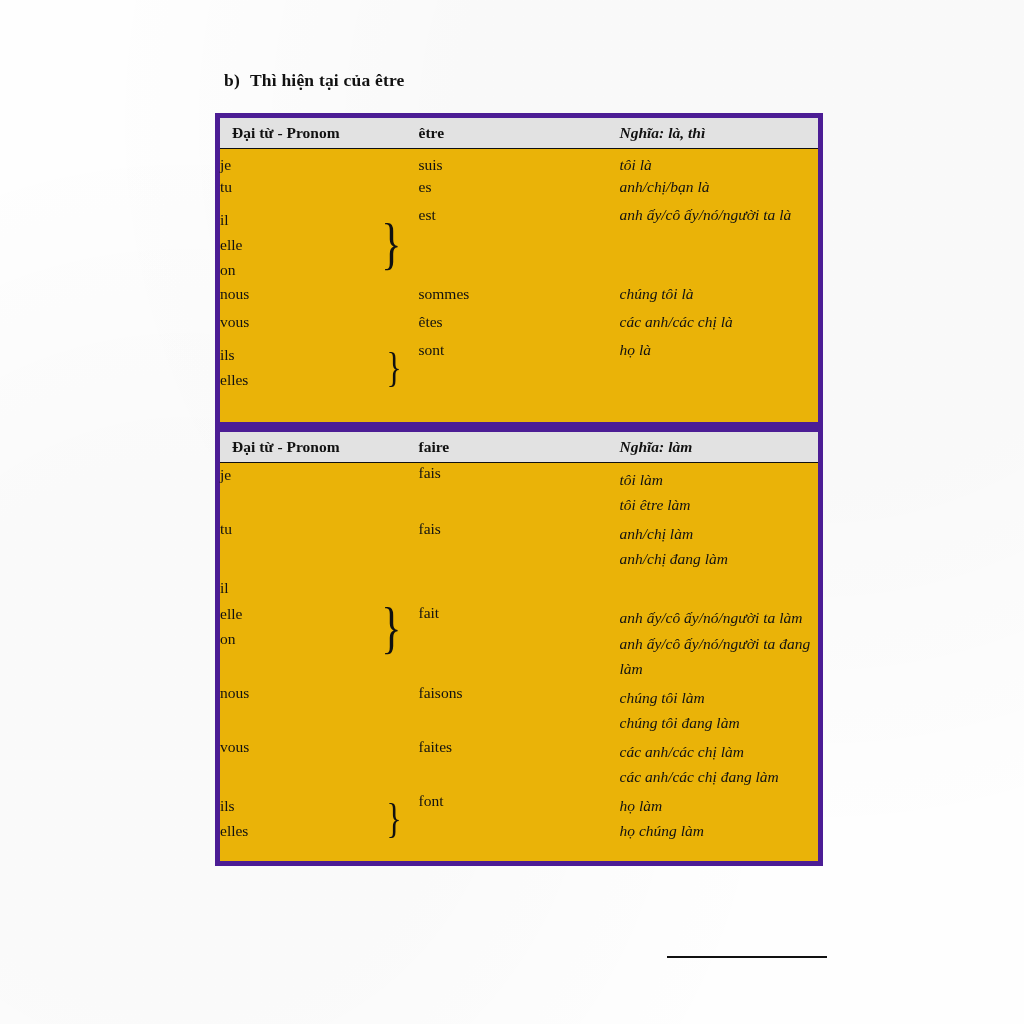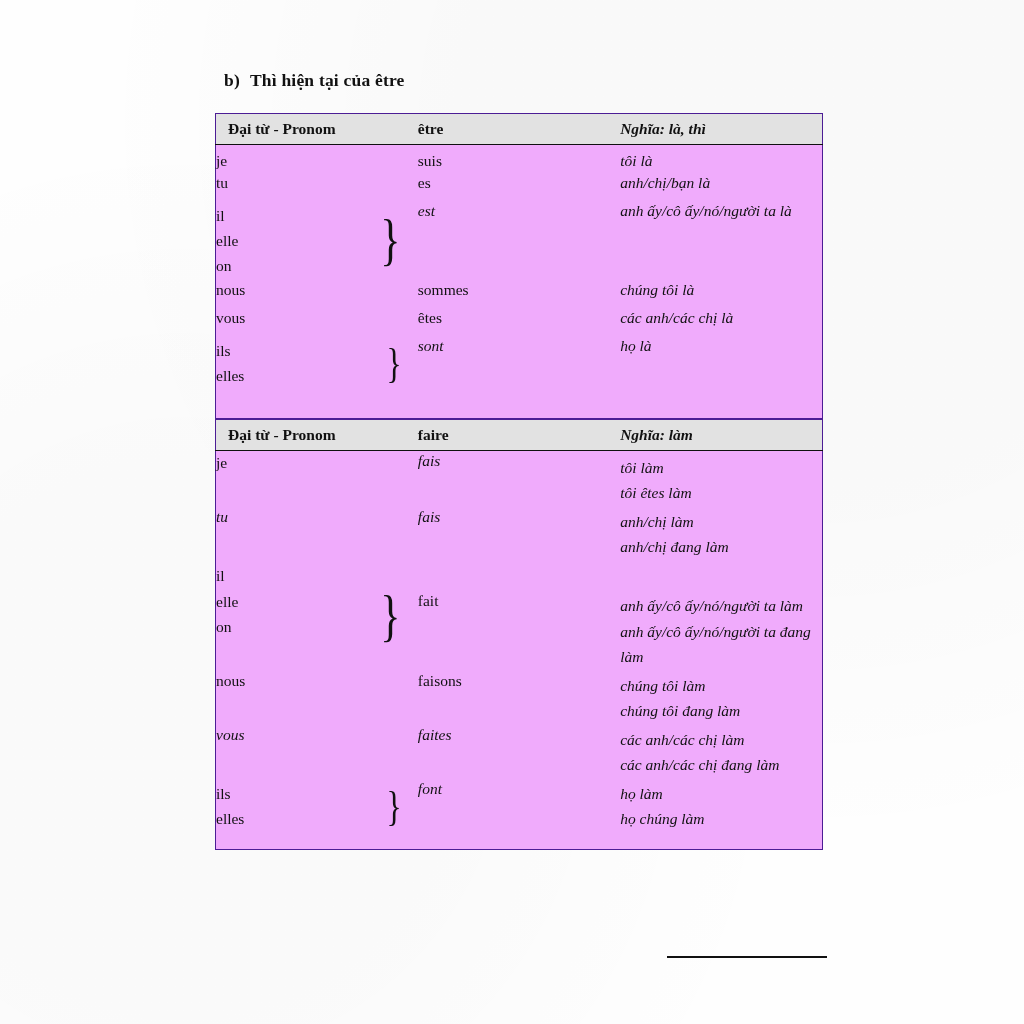--- a/index.html
+++ b/index.html
@@ -50,22 +50,22 @@
     letter-spacing: 0.2px;
     margin: 0 0 22px 9px;
   }
   .section-heading .lettre {
     margin-right: 10px;
   }
 
   table.conj {
     border-collapse: collapse;
     width: 608px;
-    border: 1px solid #4c1d95;
-    background: #f0abfc;
+    border: 5px solid #4c1d95;
+    background: #eab308;
     table-layout: fixed;
   }
 
   table.conj thead th {
     background: #e2e2e2;
     font-weight: bold;
     font-size: 15.5px;
     text-align: left;
     padding: 6px 0 6px 0;
     border-bottom: 1px solid #101010;
@@ -118,21 +118,20 @@
     width: 196px;
     vertical-align: middle;
   }
   .group-cell .p {
     display: block;
     line-height: 1.62;
   }
 
   .mid {
     vertical-align: middle;
-    font-style: italic;
   }
 
   .two-line span {
     display: block;
     line-height: 1.62;
   }
 
   .spacer-b {
     height: 24px;
   }
@@ -228,21 +227,21 @@
           <th class="c2">faire</th>
           <th class="c3">Nghĩa: làm</th>
         </tr>
       </thead>
       <tbody>
         <tr>
           <td class="c1" style="padding-top:4px;">je</td>
           <td class="c2 mid">fais</td>
           <td class="c3 two-line" style="padding-top:4px;">
             <span>tôi làm</span>
-            <span>tôi êtes làm</span>
+            <span>tôi être làm</span>
           </td>
         </tr>
         <tr>
           <td class="c1 mid">tu</td>
           <td class="c2 mid">fais</td>
           <td class="c3 two-line">
             <span>anh/chị làm</span>
             <span>anh/chị đang làm</span>
           </td>
         </tr>

